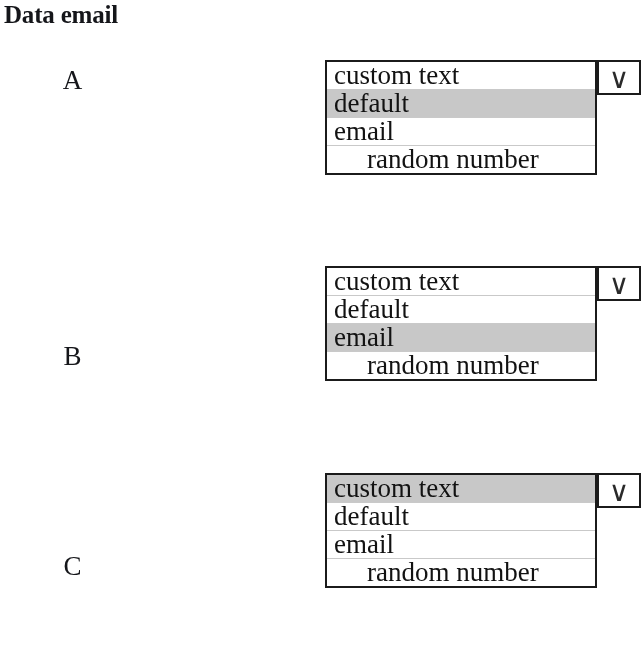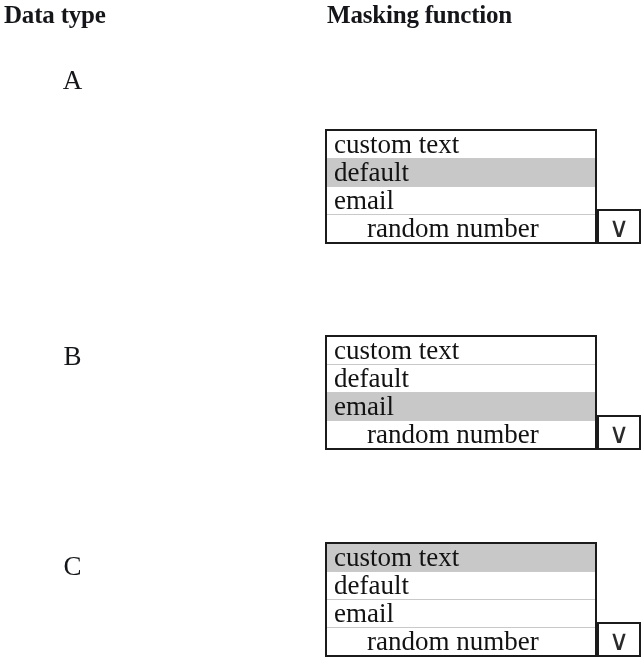--- a/index.html
+++ b/index.html
@@ -66,21 +66,21 @@
 
   
   .dropdown {
     position: absolute;
     left: 325px;
     top: 0;
     width: 316px;
     height: 184px;
     box-sizing: border-box;
     display: flex;
-    align-items: flex-end;
+    align-items: flex-start;
   }
   .dropdown-list {
     flex: 1 1 auto;
     box-sizing: border-box;
     border: 2px solid #1b1b1b;
     background: #ffffff;
     display: flex;
     flex-direction: column;
     overflow: hidden;
   }
@@ -121,22 +121,21 @@
     line-height: 1.05;
     color: #2a2a2a;
     font-family: "Liberation Serif", "DejaVu Serif", serif;
     font-weight: 400;
   }
 </style>
 </head>
 <body>
 
 <div class="header-row">
-  <div class="col-header data-type">Data type</div>
-  <div class="col-header masking-fn">Masking function</div>
+  <div class="col-header data-type">Data email</div>
 </div>
 
 <div class="row row-a">
   <div class="row-label">A</div>
 
   <div class="dropdown">
     <div class="dropdown-list">
       <div class="option">custom text</div>
       <div class="option selected">default</div>
       <div class="option">email</div>

